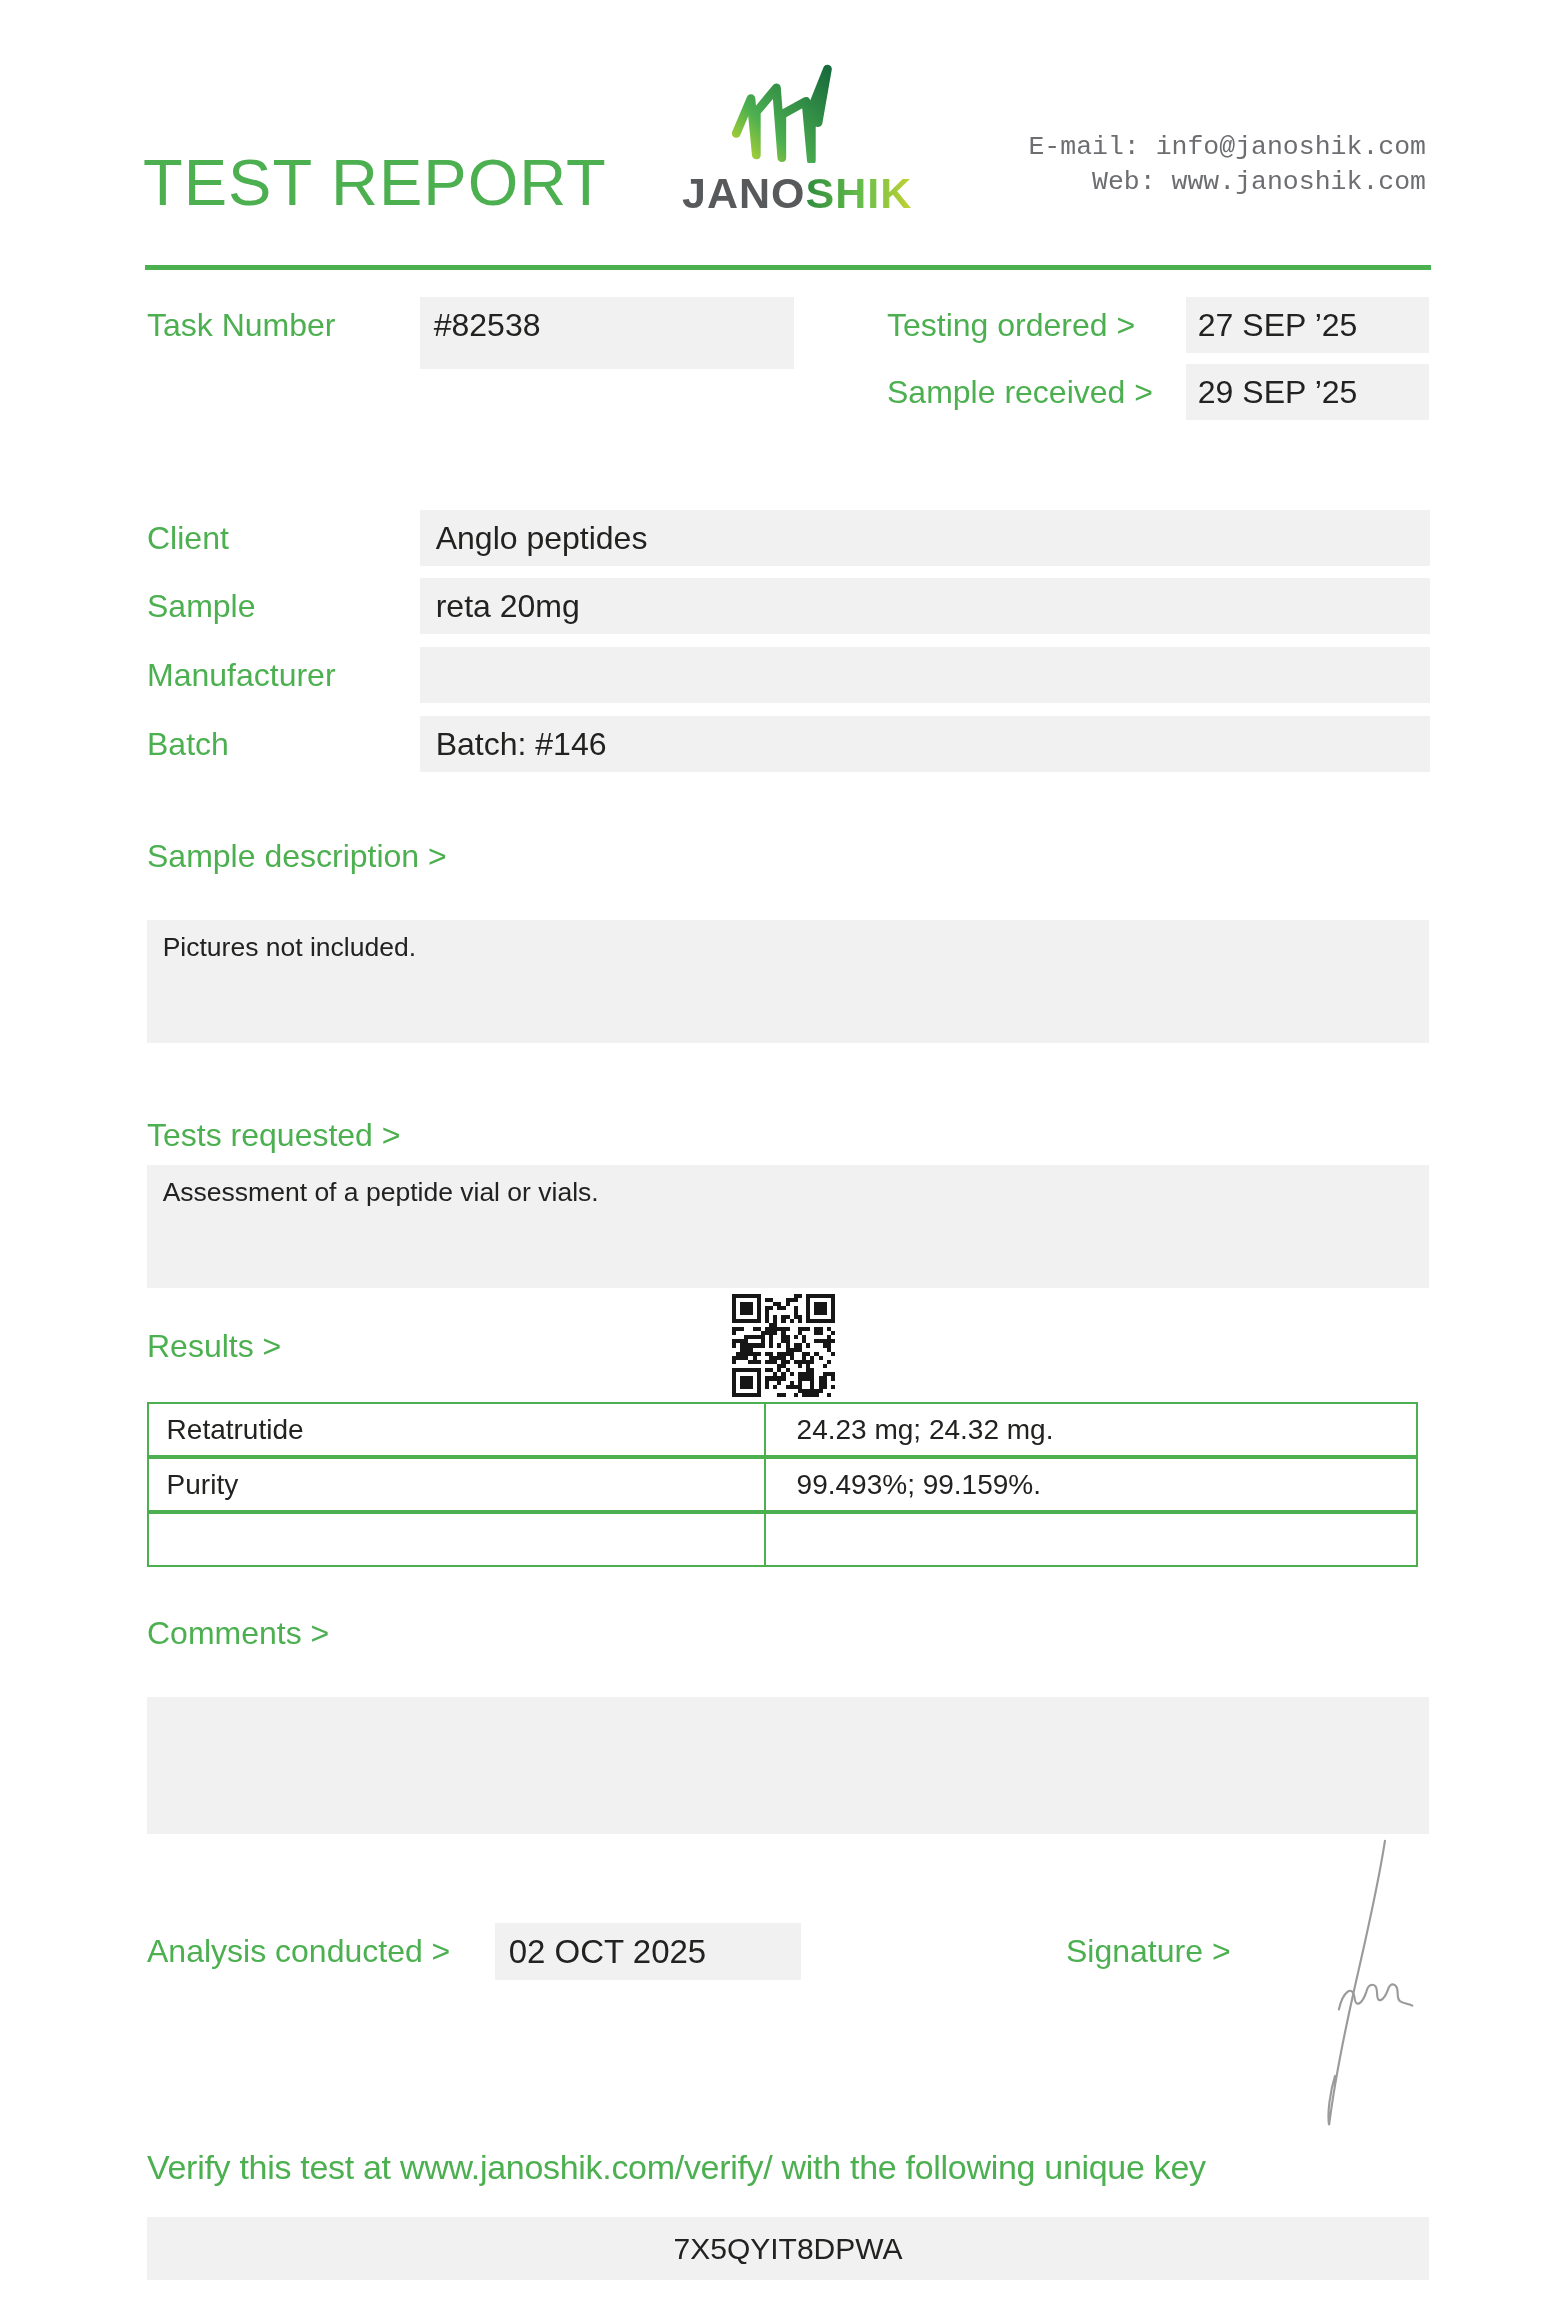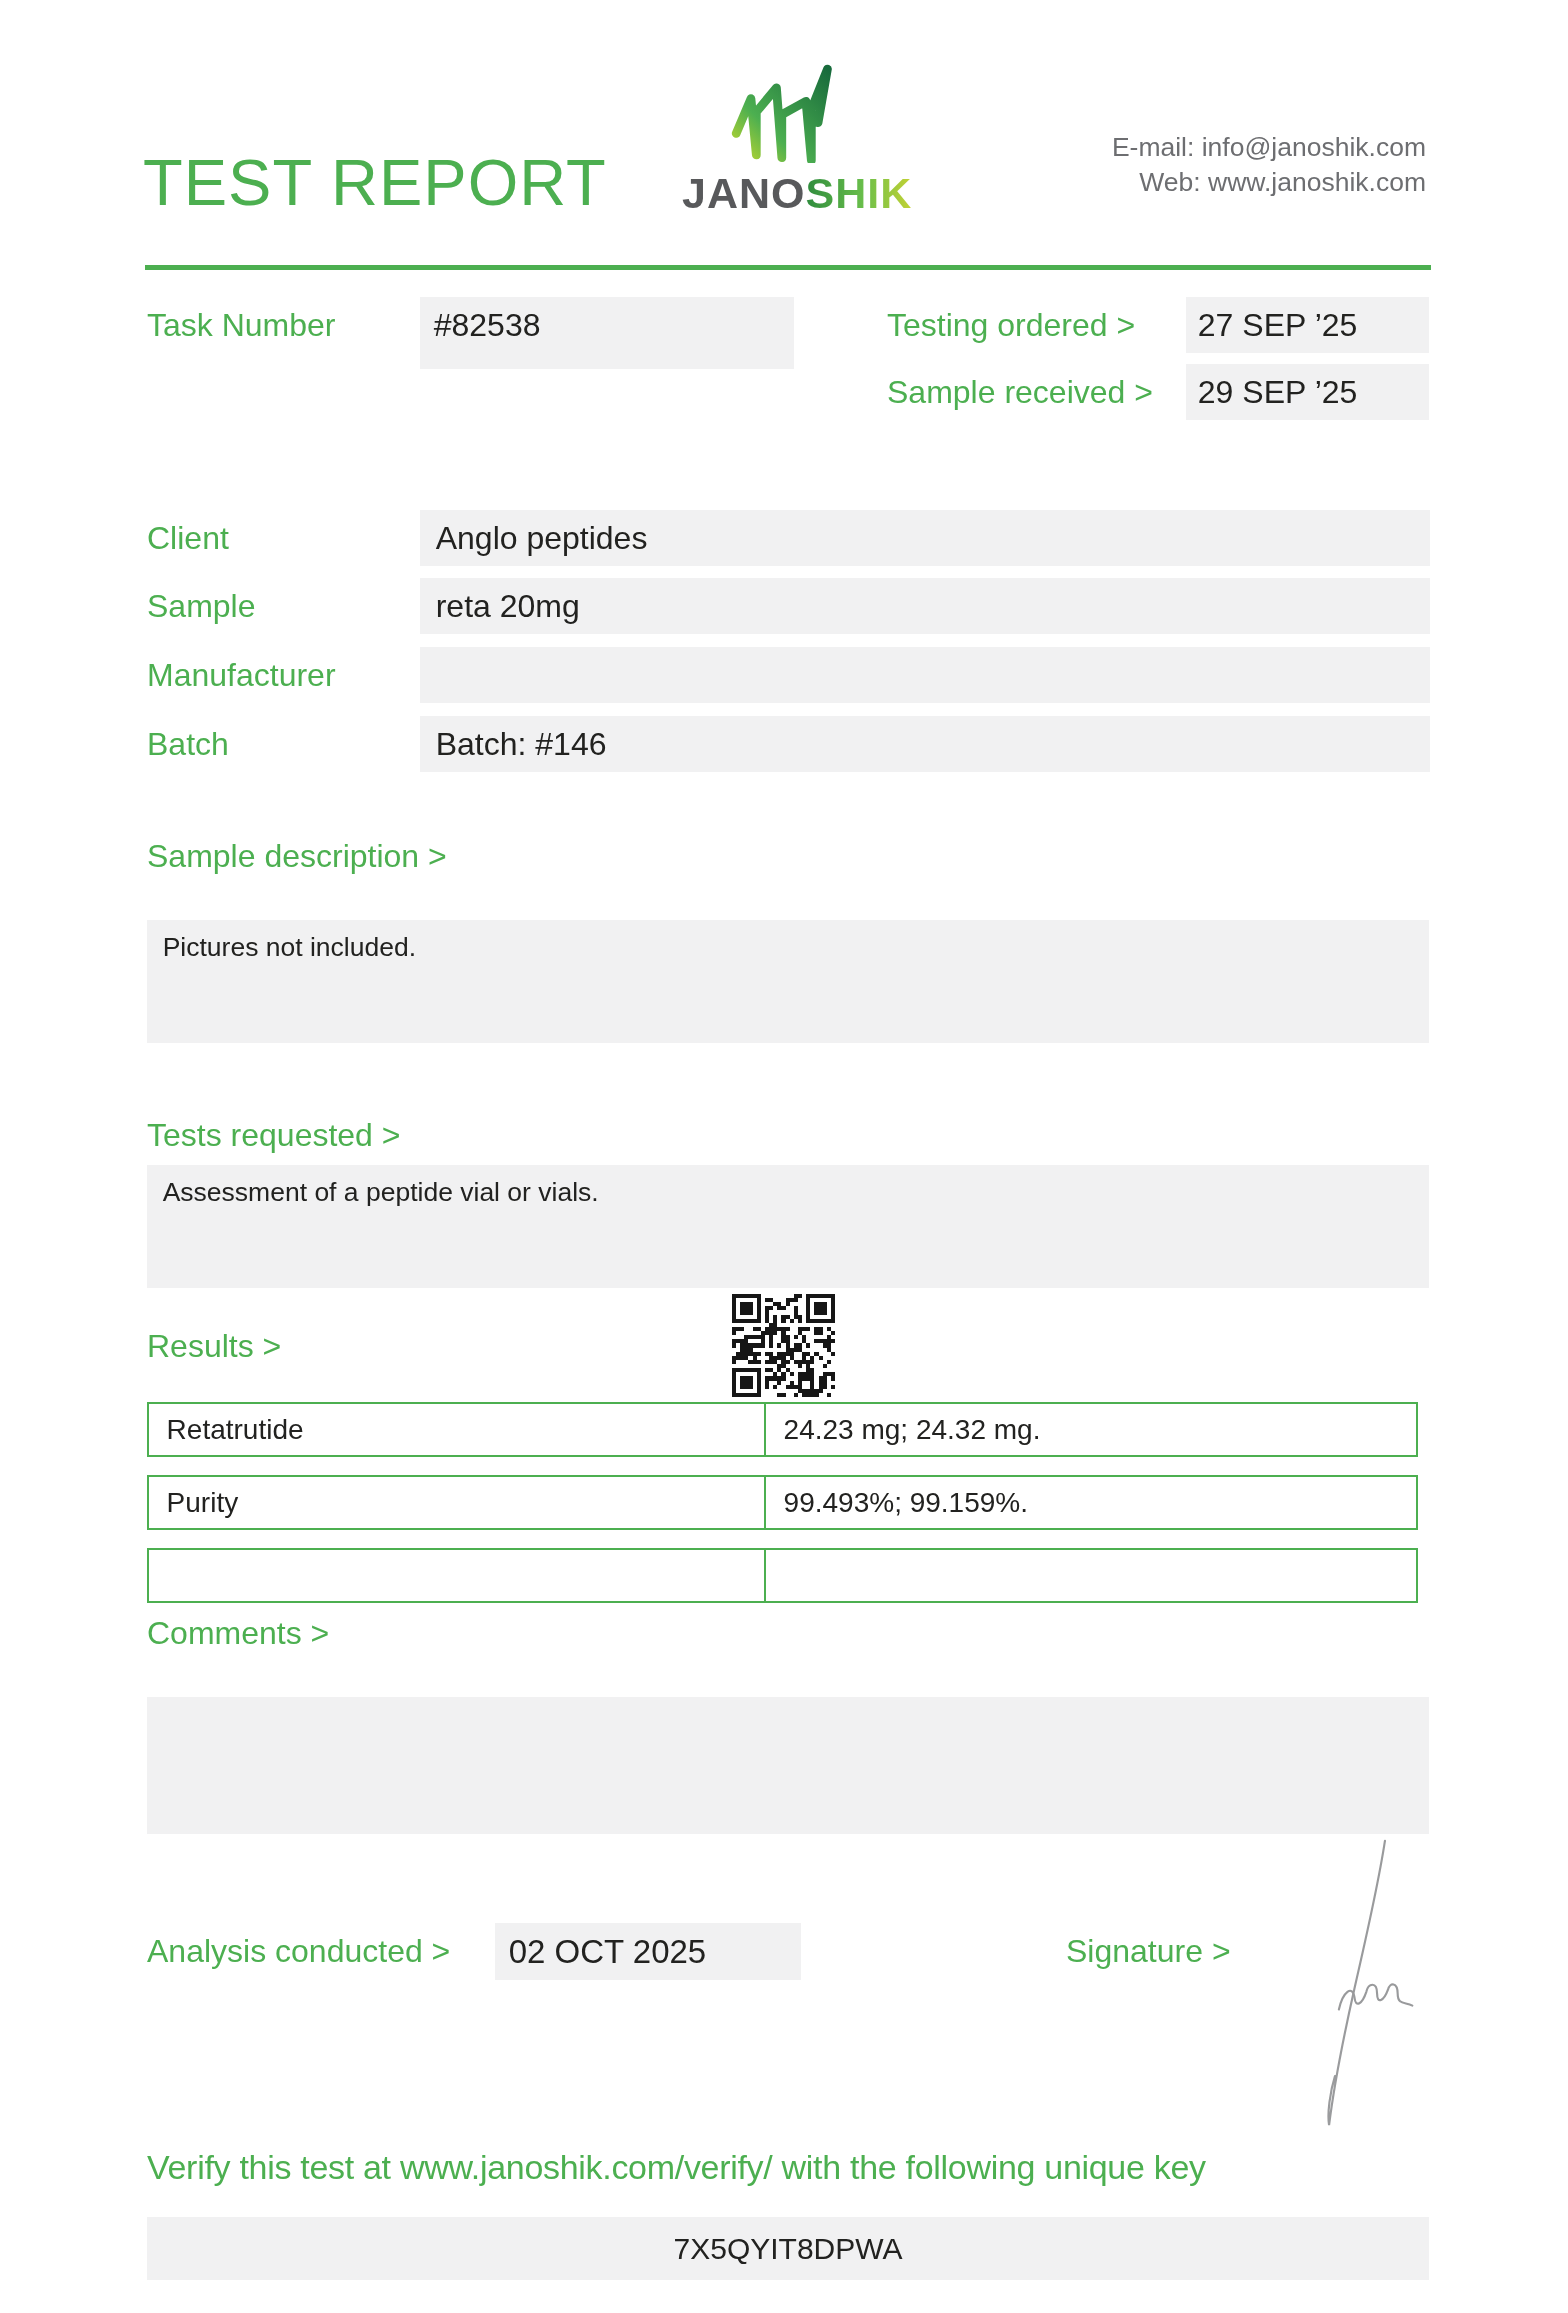--- a/index.html
+++ b/index.html
@@ -20,21 +20,21 @@
   .logo-icon{display:block;margin:0 auto;}
   .logo-text{font-size:43px;font-weight:bold;letter-spacing:1px;margin-top:5.9px;white-space:nowrap;}
   .logo-text .jano{color:#58595b;margin-left:6px;}
   .logo-text .shik{color:var(--green);}
   @supports ((-webkit-background-clip:text) or (background-clip:text)){
     .logo-text .shik{
       background:linear-gradient(90deg,#2e8b3d 0%,#6abf4b 55%,#c3d233 100%);
       -webkit-background-clip:text;background-clip:text;
       -webkit-text-fill-color:transparent;color:transparent;}
   }
-  .contact{right:142px;top:130px;text-align:right;font-size:26.5px;line-height:1.33;color:var(--gray-text);}
+  .contact{right:142px;top:130px;text-align:right;font-size:26.5px;line-height:1.33;color:var(--gray-text);font-family:Liberation Mono, monospace;}
   .header-rule{left:145px;top:265px;width:1286px;height:4.9px;background:var(--green);}
 
   
   .glabel{color:var(--green);font-size:32px;white-space:nowrap;}
   .gbox{background:var(--box);}
   .value-text{font-size:32px;color:var(--dark);white-space:nowrap;}
   .task-label{left:147px;top:297px;height:56px;line-height:56px;}
   .task-box{left:420px;top:297px;width:374px;height:72px;line-height:56px;padding-left:13.7px;box-sizing:border-box;}
   .ordered-label{left:887px;top:297px;height:56px;line-height:56px;}
   .ordered-box{left:1186px;top:297px;width:243px;height:56px;line-height:56px;padding-left:11.8px;box-sizing:border-box;}
@@ -43,21 +43,21 @@
 
   .detail-label{left:147px;height:56px;line-height:56px;}
   .detail-box{left:420px;width:1010px;height:56px;line-height:56px;padding-left:15.7px;box-sizing:border-box;}
 
   
   .section-heading{left:147px;}
   .body-box{left:147px;width:1282px;box-sizing:border-box;padding:11.8px 15.7px;font-size:26.5px;color:var(--dark);margin-top:16px;}
 
   
   .results-table{left:147px;top:1402px;width:1271px;}
-  .r-row{display:flex;border:2.5px solid var(--green);background:#fff;margin-bottom:18px;height:51px;}
+  .r-row{display:flex;border:2.5px solid var(--green);background:#fff;margin-bottom:0;height:51px;gap:13px;}
   .r-name{width:617px;border-right:2.5px solid var(--green);line-height:51px;padding-left:17.6px;font-size:28px;box-sizing:border-box;}
   .r-val{flex:1;line-height:51px;padding-left:17.6px;font-size:28px;box-sizing:border-box;}
 
   .qr{left:732px;top:1294px;width:103px;height:103px;}
 
   
   .analysis-label{left:147px;top:1923px;height:57px;line-height:57px;}
   .analysis-box{left:495px;top:1923px;width:306px;height:57px;line-height:57px;padding-left:13.7px;box-sizing:border-box;font-size:33px;white-space:nowrap;}
   .signature-label{left:1066px;top:1923px;height:57px;line-height:57px;}
   .signature-svg{left:1284px;top:1835px;}

